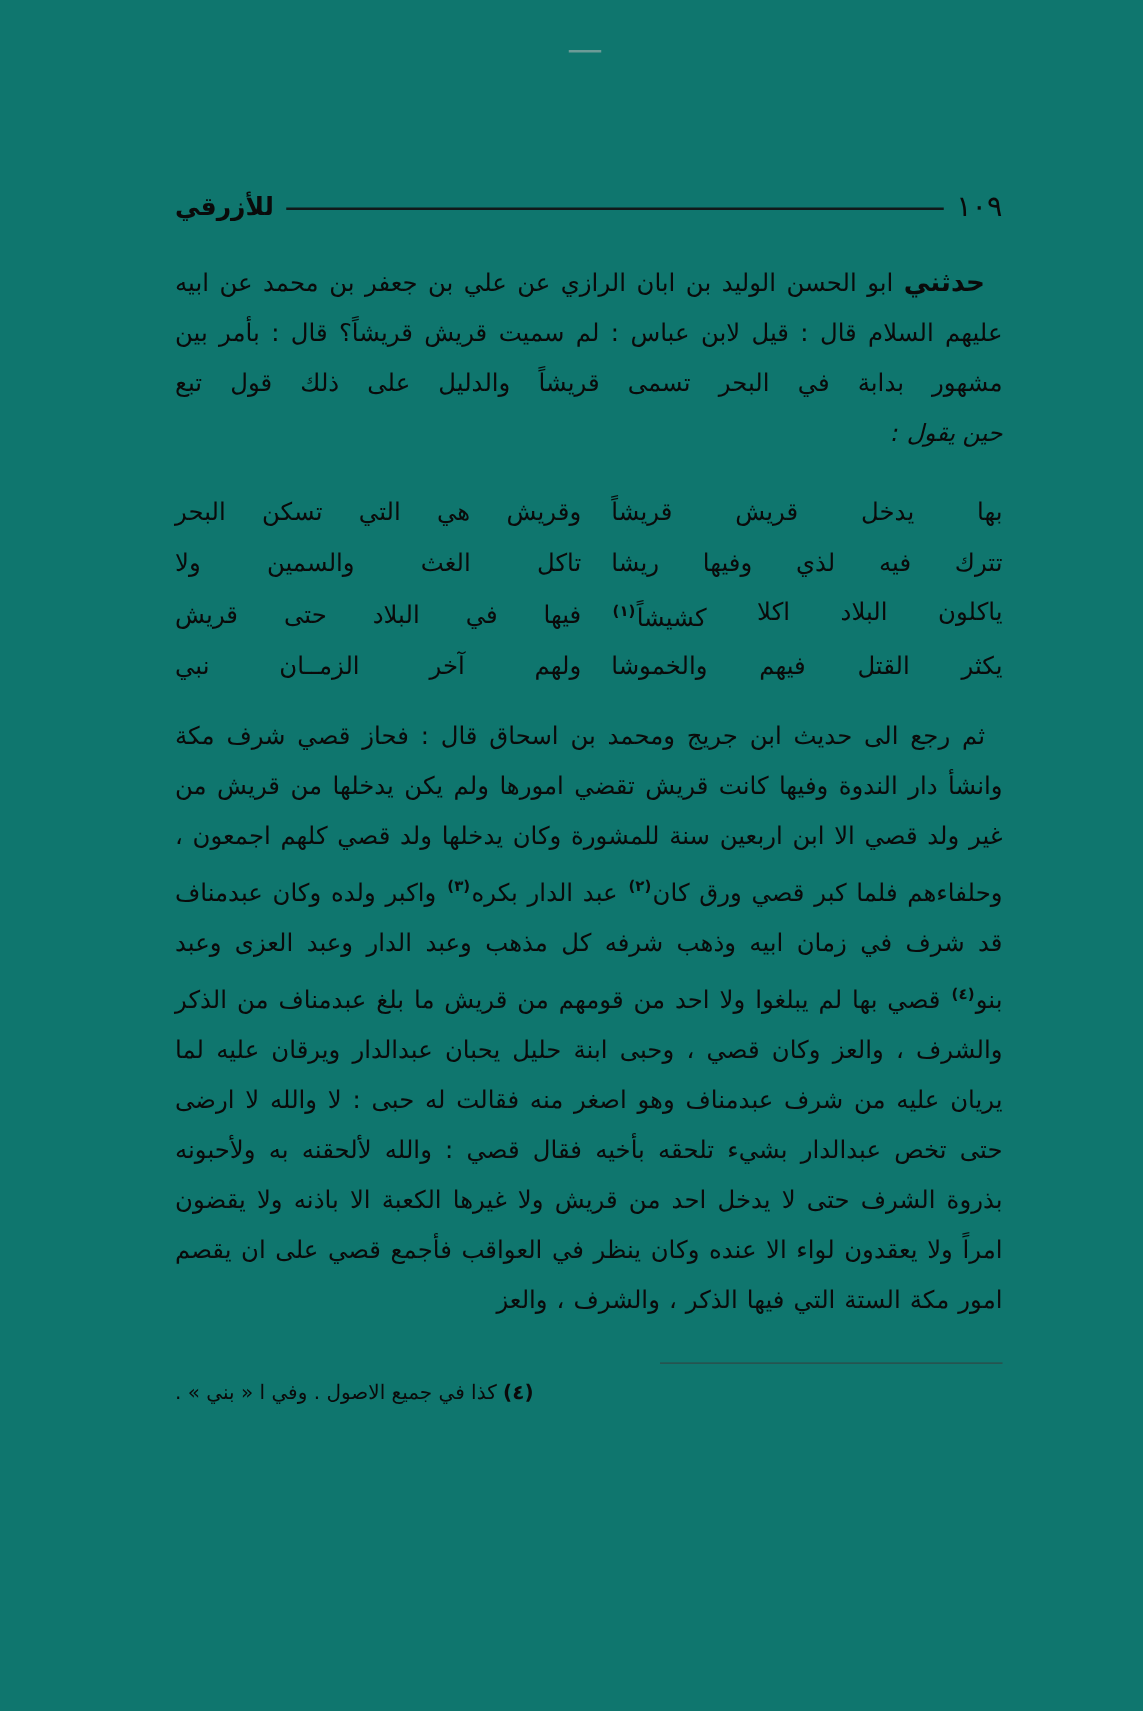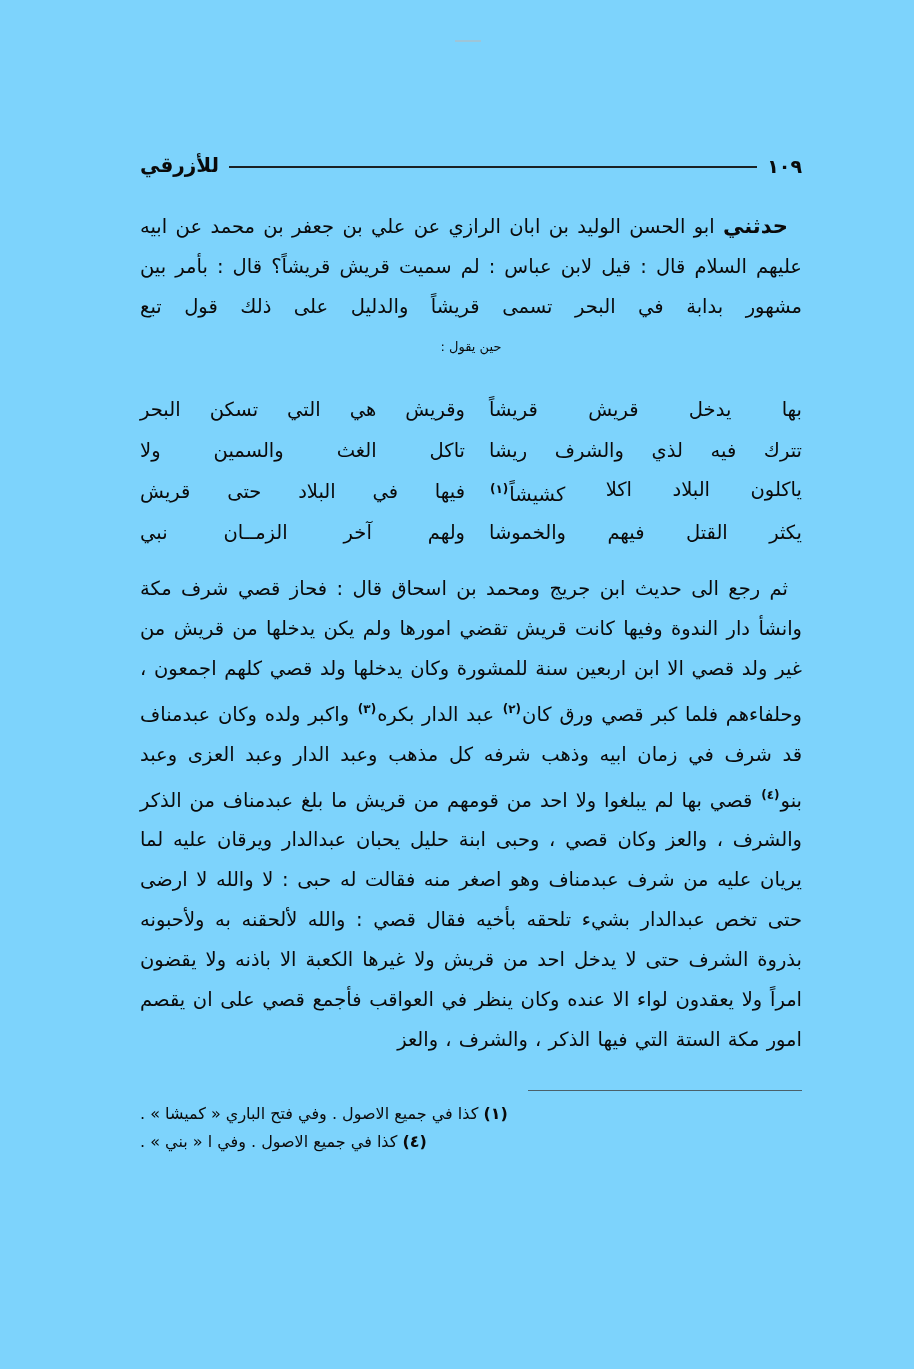--- a/index.html
+++ b/index.html
@@ -14,21 +14,21 @@
     position: relative;
     overflow: hidden;
     font-family: "DejaVu Sans", "Liberation Sans", sans-serif;
     color: #0a0a0a;
   }
 
   
   .page {
     position: absolute;
     inset: 0;
-    background: #7dd3fc;
+    background: #0f766e;
   }
 
   
   .scan-speck {
     position: absolute;
     top: 40px;
     left: 455px;
     width: 26px;
     height: 2px;
     background: #b9b9b9;
@@ -56,22 +56,22 @@
     padding-bottom: 6px;
   }
   .head-rule {
     flex: 1 1 auto;
     height: 0;
     border-top: 2px solid #111;
     margin-bottom: 2px;
     opacity: .92;
   }
   .head-folio {
-    font-size: 19px;
-    font-weight: 700;
+    font-size: 23px;
+    font-weight: 400;
     white-space: nowrap;
     line-height: 1;
     padding-bottom: 4px;
     letter-spacing: 1px;
   }
 
   
   .body-col {
     position: absolute;
     top: 206px;
@@ -95,23 +95,24 @@
     display: inline-block;
     width: 14px;
   }
   .bold-open {
     font-weight: 700;
     font-size: 21px;
   }
 
   .tail-colon {
     display: block;
-    text-align: center;
-    font-size: 13px;
+    text-align: right;
+    font-size: 19px;
     line-height: 40px;
+    font-style: italic;
   }
 
   
   .verse-block {
     margin: 22px 0 16px 0;
   }
   .verse {
     display: flex;
     flex-direction: row;
     width: 100%;
@@ -199,21 +200,21 @@
           <span class="w">تسكن</span>
           <span class="w">البحر</span>
         </div>
       </div>
 
       <div class="verse">
         <div class="hemistich first">
           <span class="w">تترك</span>
           <span class="w">فيه</span>
           <span class="w">لذي</span>
-          <span class="w">والشرف</span>
+          <span class="w">وفيها</span>
           <span class="w">ريشا</span>
         </div>
         <div class="hemistich second">
           <span class="w">تاكل</span>
           <span class="w">الغث</span>
           <span class="w">والسمين</span>
           <span class="w">ولا</span>
         </div>
       </div>
 
@@ -251,22 +252,18 @@
     </div>
 
     <p class="para last-natural"><span class="indent-lead"></span><span>ثم</span> <span>رجع الى حديث ابن جريج ومحمد بن اسحاق قال : فحاز قصي شرف مكة وانشأ دار الندوة وفيها كانت قريش تقضي امورها ولم يكن يدخلها من قريش من غير ولد قصي الا ابن اربعين سنة للمشورة وكان يدخلها ولد قصي كلهم اجمعون ، وحلفاءهم فلما كبر قصي ورق كان</span><sup class="fn">(٢)</sup> <span>عبد الدار بكره</span><sup class="fn">(٣)</sup> <span>واكبر ولده وكان عبدمناف قد شرف في زمان ابيه وذهب شرفه كل مذهب وعبد الدار وعبد العزى وعبد بنو</span><sup class="fn">(٤)</sup> <span>قصي بها لم يبلغوا ولا احد من قومهم من قريش ما بلغ عبدمناف من الذكر والشرف ، والعز وكان قصي ، وحبى ابنة حليل يحبان عبدالدار ويرقان عليه لما يريان عليه من شرف عبدمناف وهو اصغر منه فقالت له حبى : لا والله لا ارضى حتى تخص عبدالدار بشيء تلحقه بأخيه فقال قصي : والله لألحقنه به ولأحبونه بذروة الشرف حتى لا يدخل احد من قريش ولا غيرها الكعبة الا باذنه ولا يقضون امراً ولا يعقدون لواء الا عنده وكان ينظر في العواقب فأجمع قصي على ان يقصم امور مكة الستة التي فيها الذكر ، والشرف ، والعز</span></p>
 
   </div>
 
   <div class="fn-rule"></div>
 
   <div class="footnotes">
     <div class="fn-line">
-      <span class="fn-num">(١)</span>
-      <span>كذا في جميع الاصول . وفي فتح الباري « كميشا » .</span>
-    </div>
-    <div class="fn-line">
       <span class="fn-num">(٤)</span>
       <span>كذا في جميع الاصول . وفي ا « بني » .</span>
     </div>
   </div>
 
 </div>
 
 </body></html>

